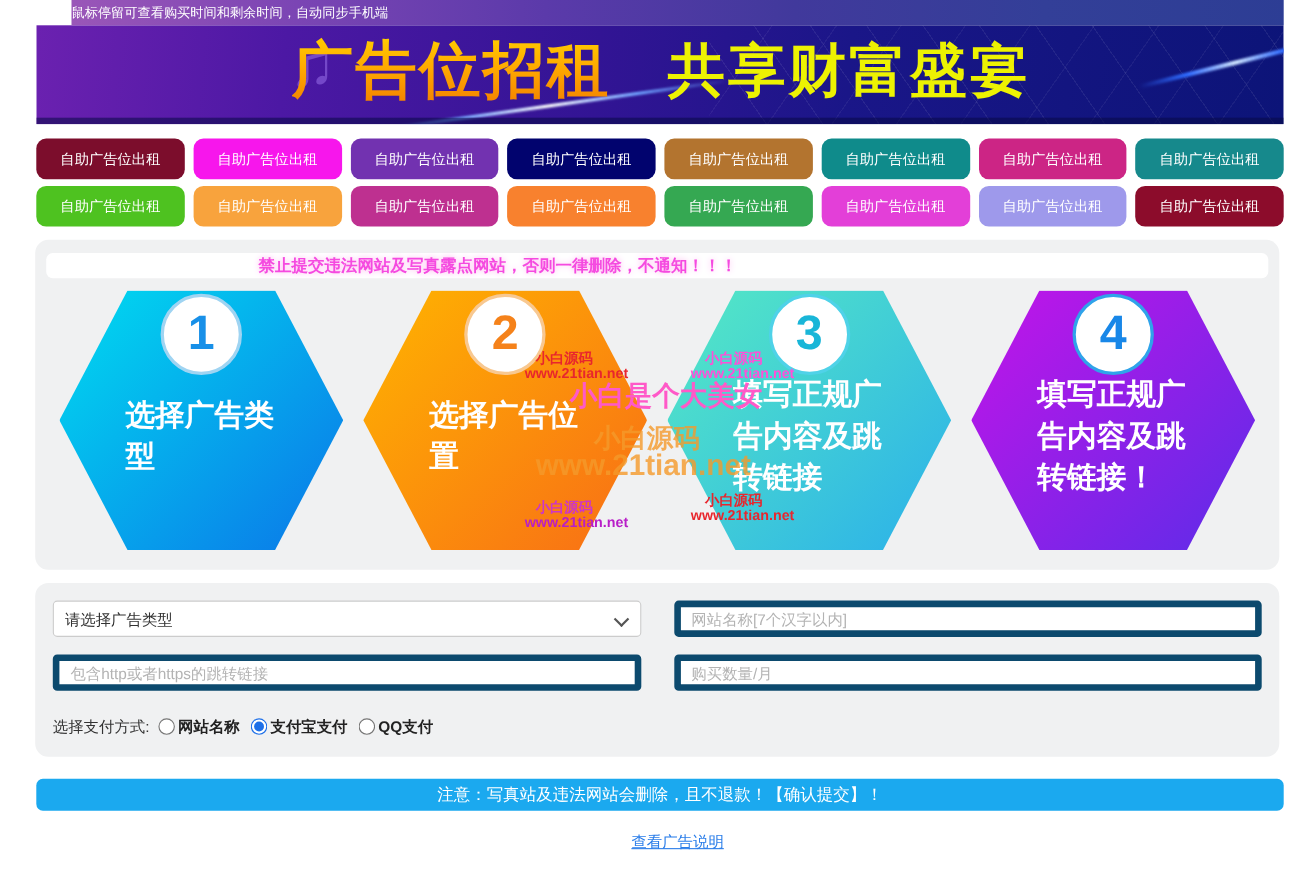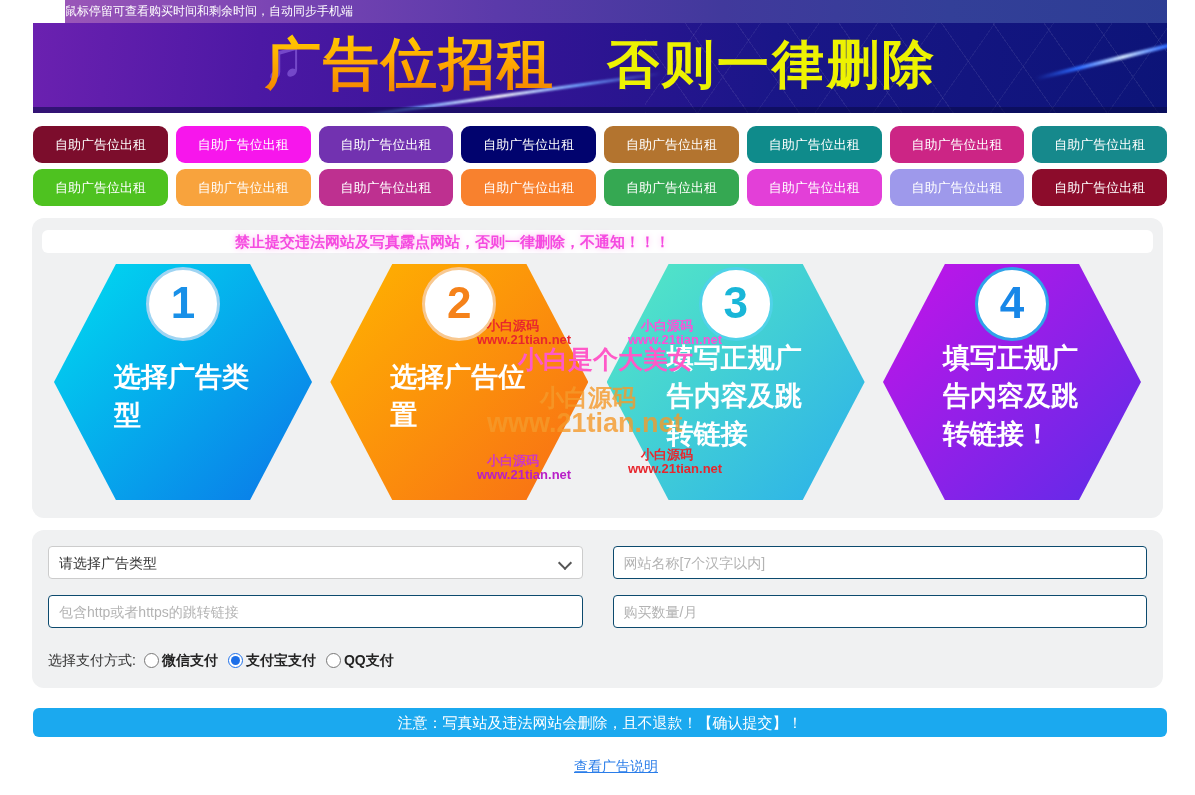--- a/index.html
+++ b/index.html
@@ -60,21 +60,21 @@
 
   
   .form-panel { top:530px; height:158px; padding:16px;
          display:grid; grid-template-columns:1fr 1fr; column-gap:30px; row-gap:11px; }
   .select-wrap { position:relative; }
   select.field { width:100%; height:33px; appearance:none; -webkit-appearance:none;
          border:1px solid #ccc; border-radius:4px; background:#fff; padding:0 28px 0 10px;
          font-size:14px; color:#333; font-family:inherit; }
   .select-wrap::after { content:""; position:absolute; right:13px; top:12px; width:8px; height:8px;
          border-right:2px solid #555; border-bottom:2px solid #555; transform:rotate(45deg); pointer-events:none; }
-  input.field { width:100%; height:33px; border:1px solid #0c4a6e; border-radius:4px; background:#fff;
+  input.field { width:100%; height:33px; border:6px solid #0c4a6e; border-radius:4px; background:#fff;
          padding:0 10px; font-size:14px; color:#333; font-family:inherit; }
   input.field::placeholder { color:#b3b3b3; }
   .pay-row { display:flex; align-items:center; gap:8px; font-size:14px; color:#333; padding-top:5px; }
   .pay-opt { display:flex; align-items:center; gap:3px; cursor:pointer; }
   .pay-opt input { width:15px; height:15px; accent-color:#1d6fe8; margin:0; }
   .pay-opt span { font-weight:bold; color:#222; }
 
   
   .submit-bar { position:absolute; left:33px; top:708px; width:1134px; height:29px;
          background:#1ba9ef; border:none; border-radius:6px; color:#fff; font-size:15px;
@@ -90,21 +90,21 @@
     <span>鼠标停留可查看购买时间和剩余时间，自动同步手机端</span>
   </div>
   <div class="banner-main">
     <div class="banner-grid"></div>
     <div class="flare1"></div>
     <div class="flare2"></div>
   </div>
   <span class="music-note">♫</span>
   <div class="banner-row">
     <span class="banner-title">广告位招租</span>
-    <span class="banner-subtitle">否则一律删除</span>
+    <span class="banner-subtitle">共享财富盛宴</span>
   </div>
 </div>
 
 <div class="btn-rows">
   <div class="btn-row">
       <button class="ad-btn" style="background: rgb(124, 13, 44);">自助广告位出租</button>
       <button class="ad-btn" style="background: rgb(247, 22, 236);">自助广告位出租</button>
       <button class="ad-btn" style="background: rgb(114, 50, 176);">自助广告位出租</button>
       <button class="ad-btn" style="background: rgb(1, 3, 110);">自助广告位出租</button>
       <button class="ad-btn" style="background: rgb(179, 116, 47);">自助广告位出租</button>
@@ -155,21 +155,21 @@
     </select>
   </div>
   <input class="field" type="text" placeholder="网站名称[7个汉字以内]" style="">
   <input class="field" type="text" placeholder="包含http或者https的跳转链接" style="">
   <input class="field" type="text" placeholder="购买数量/月" style="">
   <div class="pay-row">
     <span>选择支付方式:</span>
     <span class="pay-opts" style="display:flex;gap:10px;">
         <label class="pay-opt">
           <input type="radio" name="pay" style="">
-          <span>微信支付</span>
+          <span>网站名称</span>
         </label>
         <label class="pay-opt">
           <input type="radio" name="pay" checked="" style="">
           <span>支付宝支付</span>
         </label>
         <label class="pay-opt">
           <input type="radio" name="pay" style="">
           <span>QQ支付</span>
         </label>
       </span>

